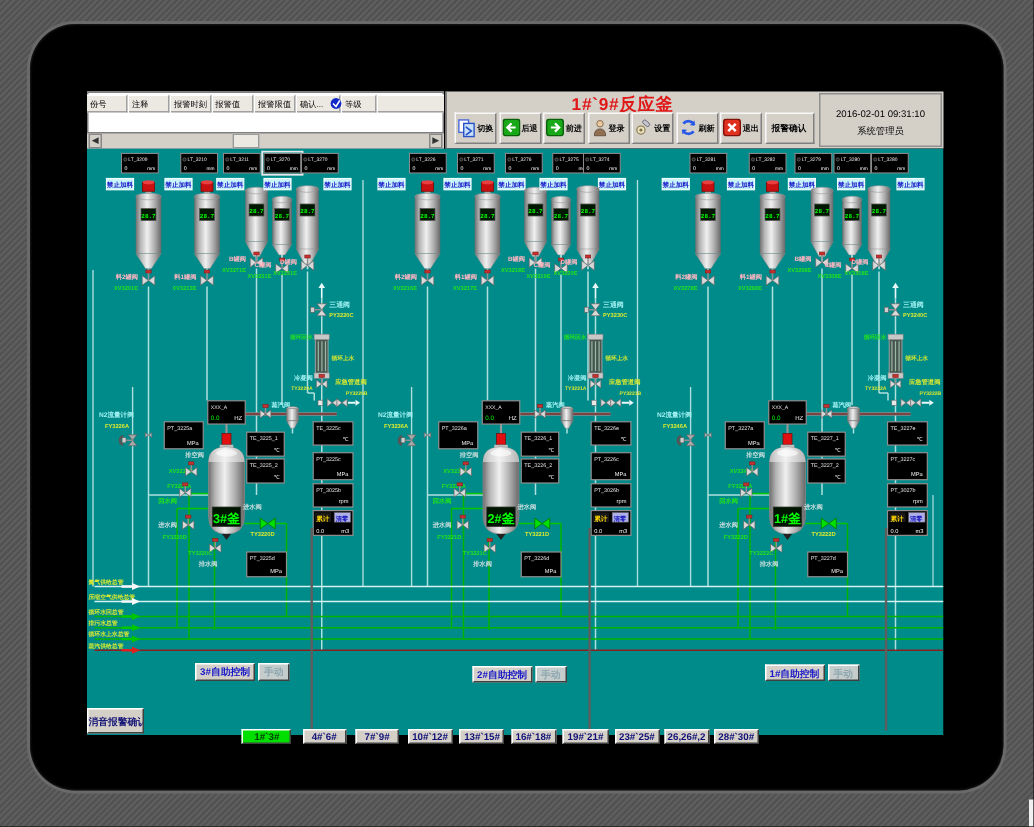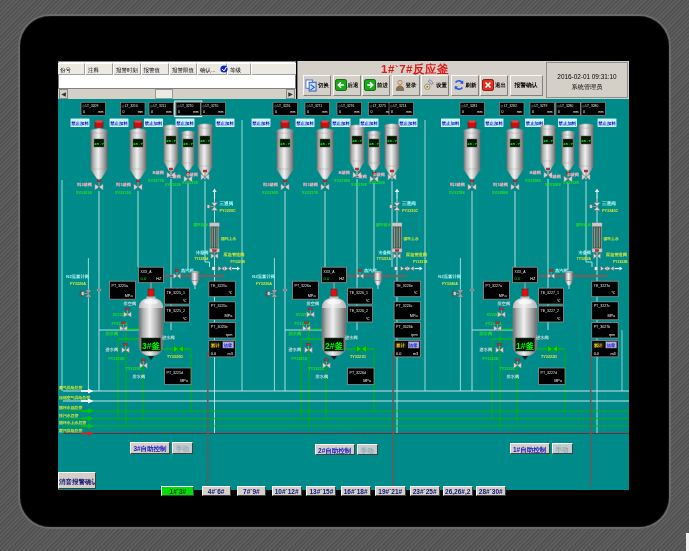--- a/index.html
+++ b/index.html
@@ -30,21 +30,21 @@
     <svg style="position:absolute;left:219px;top:64px;" width="10" height="10" viewBox="0 0 10 10">
       <circle cx="5" cy="5" r="3.6" fill="#1028C8"></circle>
       <path d="M3 5 L5 7 L7.5 3" stroke="#fff" stroke-width="1" fill="none"></path>
     </svg>
 <div class="abs" style="left:58px;top:87.5px;width:238px;height:11.5px;background:#D4D0C8;border-top:1px solid #808080;"></div>
 <div class="abs" style="left:59px;top:88.5px;width:9px;height:10px;background:#D4D0C8;border:1px solid #888;font-size:6px;text-align:center;line-height:9px;color:#333;">◀</div>
 <div class="abs" style="left:286px;top:88.5px;width:9px;height:10px;background:#D4D0C8;border:1px solid #888;font-size:6px;text-align:center;line-height:9px;color:#333;">▶</div>
 <div class="abs" style="left:155px;top:88.5px;width:18px;height:10px;background:#ECE9E2;border:1px solid #999;"></div>
 
 <div class="abs" style="left:297px;top:61px;width:332px;height:38px;background:#D4D0C8;border-left:1px solid #808080;"></div>
-<div class="abs" style="left:320px;top:61.5px;width:190px;height:13px;text-align:center;font-size:11.5px;color:#E01818;font-weight:bold;letter-spacing:0.5px;white-space:nowrap;">1#`7#反应釜</div>
+<div class="abs" style="left:320px;top:61.5px;width:190px;height:13px;text-align:center;font-size:11.5px;color:#E01818;font-weight:bold;letter-spacing:0.5px;white-space:nowrap;">1#`9#反应釜</div>
 <div class="tb" style="left:303px;width:28px;">
       <svg width="12" height="13" viewBox="0 0 13 14">
         <rect x="1" y="1" width="7" height="9" fill="#fff" stroke="#4868D8" stroke-width="1"></rect>
         <rect x="4.5" y="3.5" width="7.5" height="9.5" fill="#C8E0F8" stroke="#2850C8" stroke-width="1"></rect>
         <path d="M6 6 L10 9 L6 12" fill="none" stroke="#2850C8" stroke-width="1.2"></path>
       </svg>
       <span style="font-size:5.4px;white-space:nowrap;">切换</span>
     </div>
     <div class="tb" style="left:332.5px;width:28px;">
       <svg width="12" height="12" viewBox="0 0 13 13">

